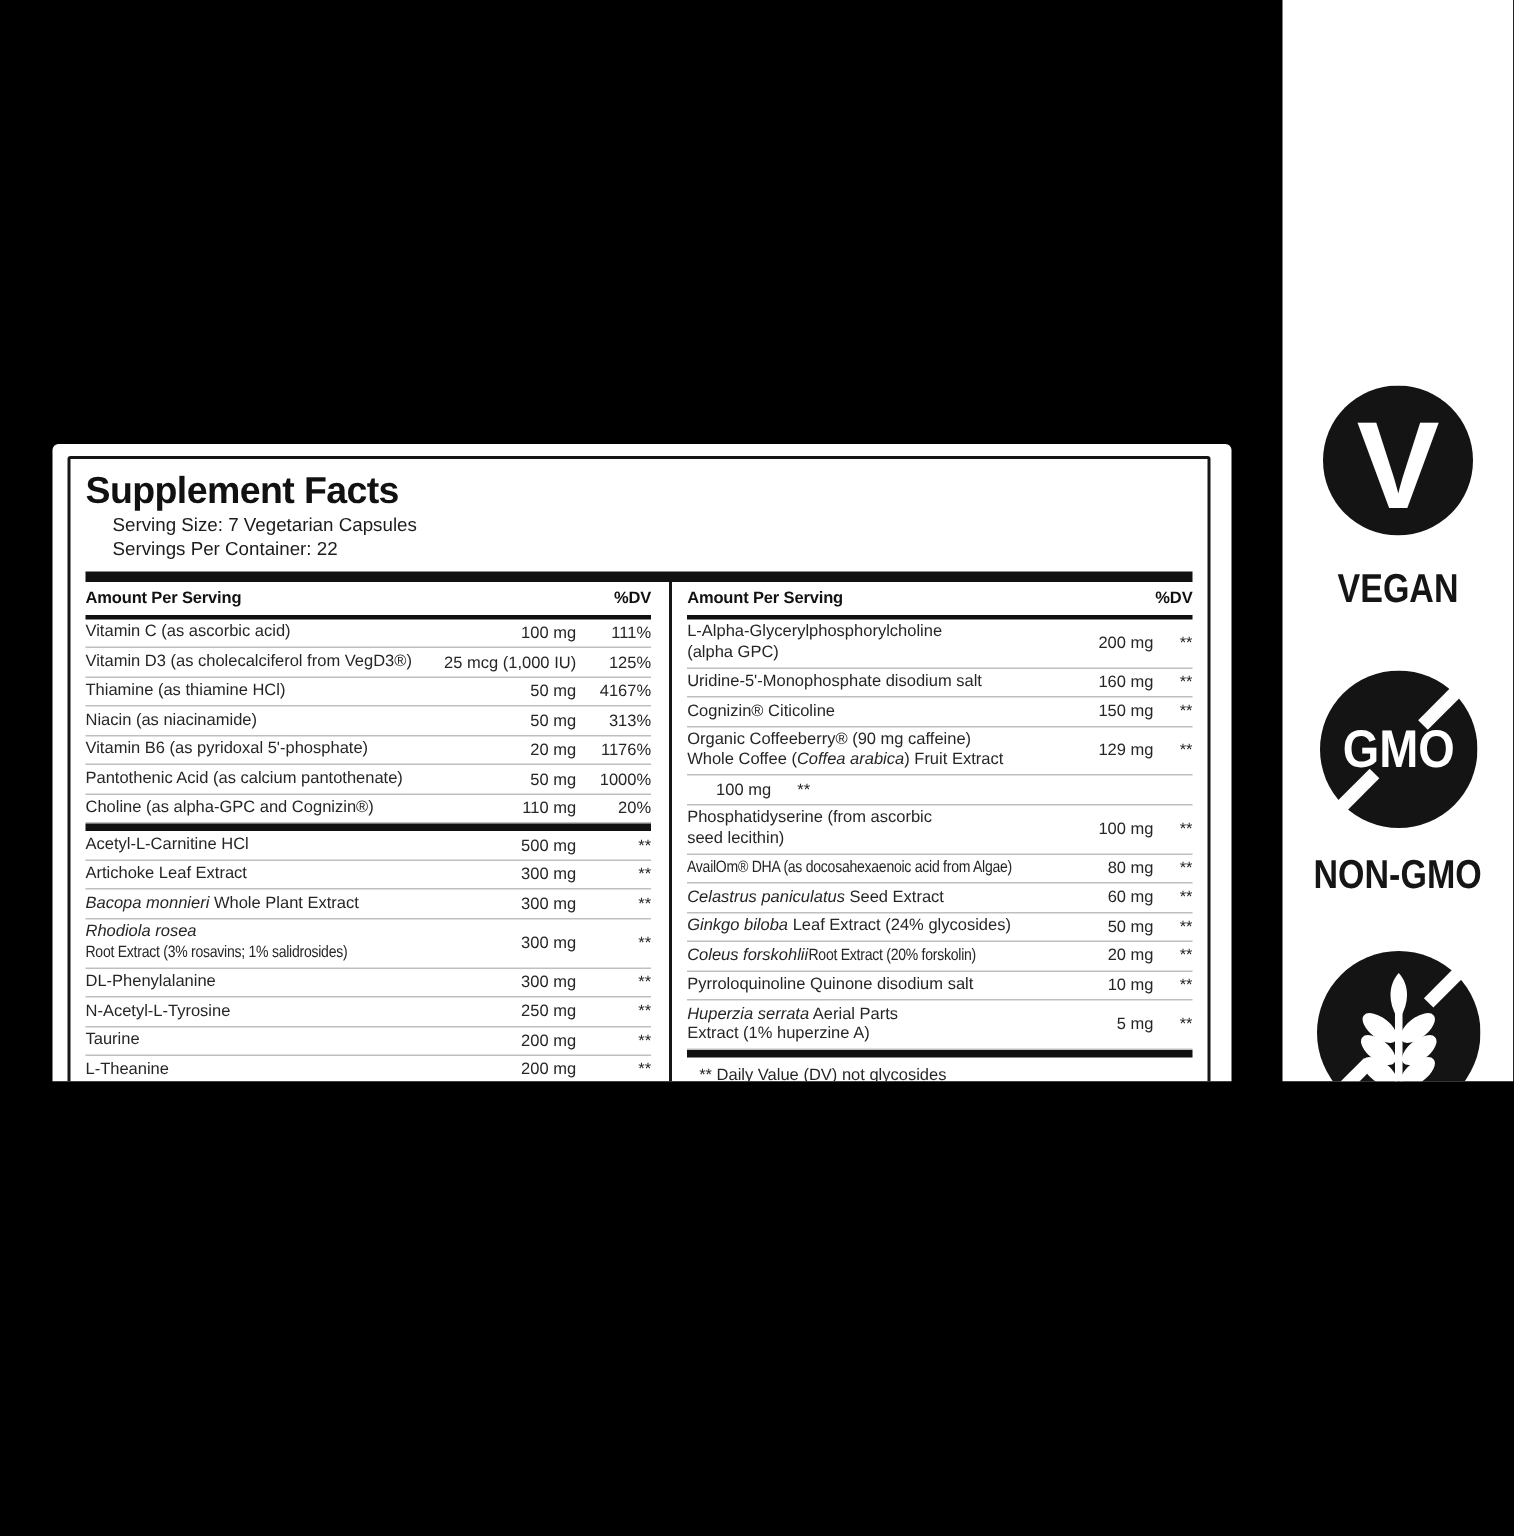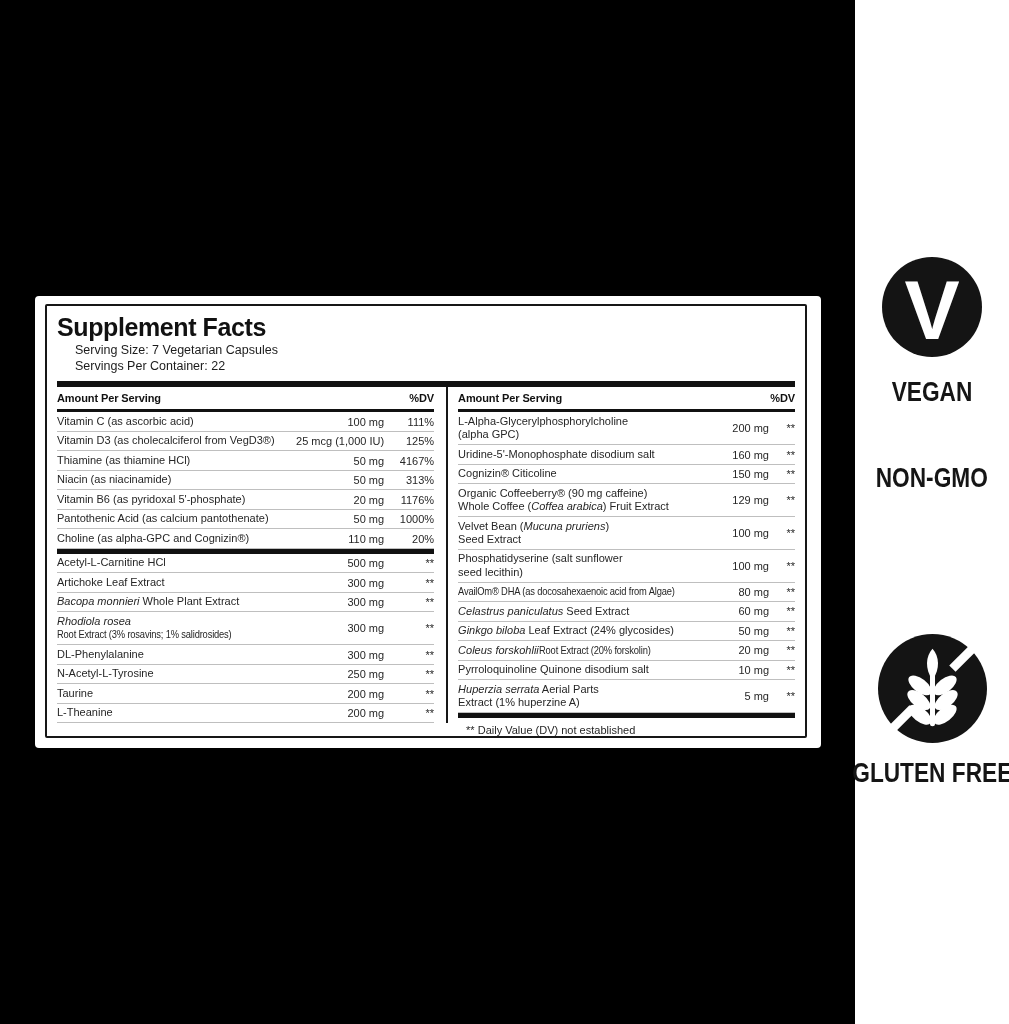--- a/index.html
+++ b/index.html
@@ -1,18 +1,18 @@
 <!DOCTYPE html>
 <html><head>
 <meta charset="utf-8">
 <style>
   * { margin:0; padding:0; box-sizing:border-box; }
   html,body { background:#000; }
   .canvas {
-    position:relative; width:1009px; height:1024px; background:#000;
+    position:relative; width:1009px; height:721px; background:#000;
     font-family:"Liberation Sans", sans-serif; overflow:hidden;
   }
 
   
   .strip { position:absolute; left:855px; top:0; width:154px; height:1024px; background:#fff; }
   .badge { position:absolute; left:0; width:154px; display:flex; flex-direction:column; align-items:center; }
   .badge-vegan  { top:257px; }
   .badge-gmo    { top:447px; }
   .badge-gluten { top:634px; }
   .badge-circle { border-radius:50%; }
@@ -181,27 +181,25 @@
               <div class="amt">150 mg</div>
               <div class="dv">**</div>
             </div>
             <div class="row">
               <div class="nm"><span>Organic Coffeeberry® (90 mg caffeine)
 Whole Coffee (</span><span class="it">Coffea arabica</span><span>) Fruit Extract</span></div>
               <div class="amt">129 mg</div>
               <div class="dv">**</div>
             </div>
             <div class="row">
-              <div class="nm"><span>Velvet Bean (</span><span class="it">Mucuna pruriens</span><span>)
-Seed Extract</span></div>
               <div class="amt">100 mg</div>
               <div class="dv">**</div>
             </div>
             <div class="row">
-              <div class="nm"><span>Phosphatidyserine (salt sunflower
+              <div class="nm"><span>Phosphatidyserine (from ascorbic
 seed lecithin)</span></div>
               <div class="amt">100 mg</div>
               <div class="dv">**</div>
             </div>
             <div class="row">
               <div class="nm"><span class="cond">AvailOm® DHA (as docosahexaenoic acid from Algae)</span></div>
               <div class="amt">80 mg</div>
               <div class="dv">**</div>
             </div>
             <div class="row">
@@ -224,39 +222,47 @@
               <div class="amt">10 mg</div>
               <div class="dv">**</div>
             </div>
             <div class="row">
               <div class="nm"><span class="it">Huperzia serrata</span><span> Aerial Parts
 Extract (1% huperzine A)</span></div>
               <div class="amt">5 mg</div>
               <div class="dv">**</div>
             </div>
             <div class="bar-thick"></div>
-            <div class="footnote">** Daily Value (DV) not established</div>
+            <div class="footnote">** Daily Value (DV) not glycosides</div>
           </div>
       </div>
     </div>
   </section>
 
   <aside class="strip">
 
     <div class="badge badge-vegan">
       <div class="badge-circle">
         <svg viewBox="0 0 104 104">
           <circle cx="52" cy="52" r="52" fill="#141414"></circle>
           <text x="52" y="85" text-anchor="middle" font-family="Liberation Sans, sans-serif" font-weight="bold" font-size="86" fill="#ffffff">V</text>
         </svg>
       </div>
       <div class="badge-label">VEGAN</div>
     </div>
 
     <div class="badge badge-gmo">
+      <div class="badge-circle">
+        <svg viewBox="0 0 104 104">
+          <circle cx="52" cy="52" r="52" fill="#141414"></circle>
+          <line x1="13" y1="91" x2="36" y2="68" stroke="#ffffff" stroke-width="9"></line>
+          <line x1="68" y1="36" x2="91" y2="13" stroke="#ffffff" stroke-width="9"></line>
+          <text x="52" y="64" text-anchor="middle" font-family="Liberation Sans, sans-serif" font-weight="bold" font-size="35" fill="#ffffff" textLength="74" lengthAdjust="spacingAndGlyphs">GMO</text>
+        </svg>
+      </div>
       <div class="badge-label">NON-GMO</div>
     </div>
 
     <div class="badge badge-gluten">
       <div class="badge-circle">
         <svg viewBox="0 0 104 104">
           <circle cx="52" cy="52" r="52" fill="#141414"></circle>
           <line x1="11" y1="93" x2="33" y2="71" stroke="#ffffff" stroke-width="8.5"></line>
           <line x1="71" y1="33" x2="93" y2="11" stroke="#ffffff" stroke-width="8.5"></line>
           <g fill="#ffffff">

